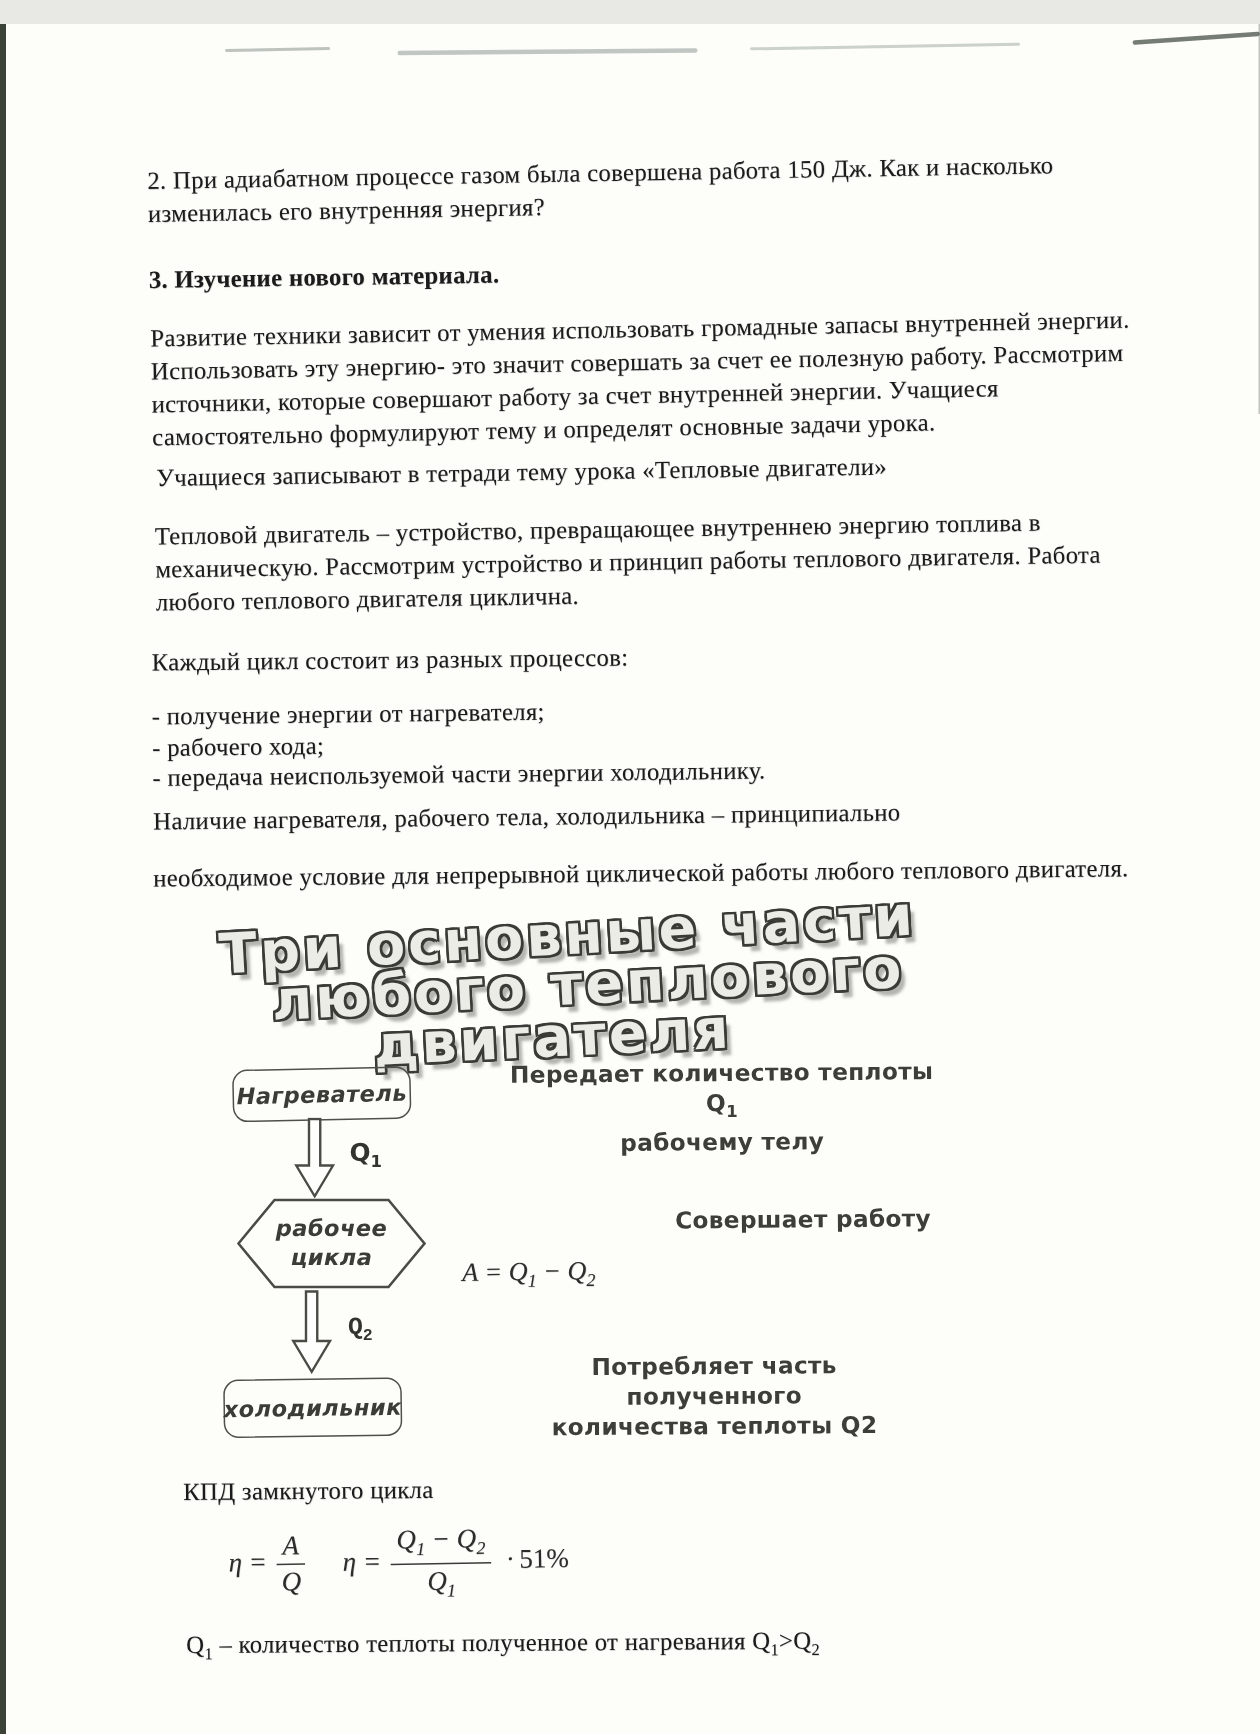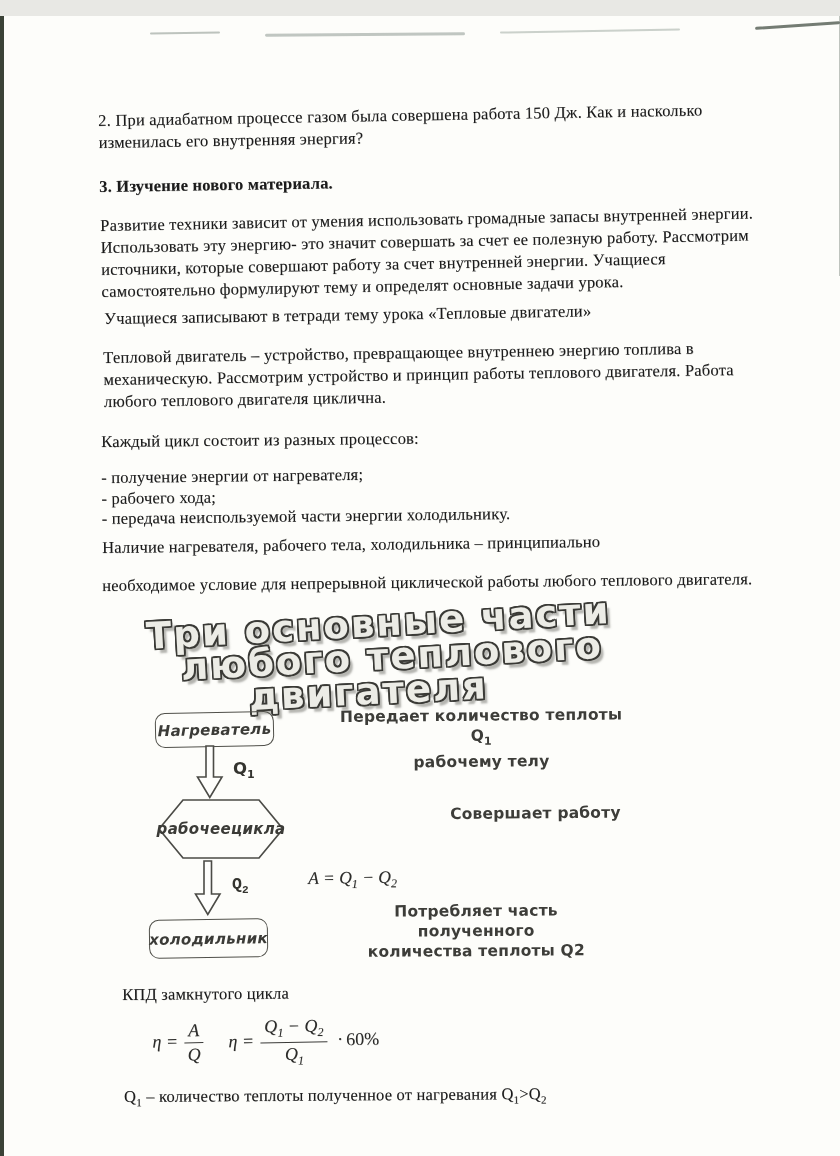--- a/index.html
+++ b/index.html
@@ -40,21 +40,21 @@
     display:flex;align-items:center;justify-content:center;
     transform-origin:center;
   }
   .shape-label{
     font-family:"DejaVu Sans",sans-serif;font-style:italic;font-weight:600;
     font-size:15px;color:#3b3b37;letter-spacing:0.3px;
   }
   .hex-wrap{position:absolute;}
   .hex-text{
     position:absolute;left:0;top:0;width:100%;height:100%;
-    display:flex;flex-direction:row;align-items:center;justify-content:center;
+    display:flex;flex-direction:column;align-items:center;justify-content:center;
     text-align:center;line-height:19px;
   }
   .arrow{position:absolute;}
   .q{
     position:absolute;font-family:"DejaVu Sans",sans-serif;font-weight:700;
     font-size:16.5px;color:#34342f;
   }
   .q sub,.cap sub{font-size:11px;}
   .cap{
     position:absolute;font-family:"DejaVu Sans",sans-serif;font-weight:700;
@@ -153,21 +153,21 @@
     <div class="hex-wrap" style="left:157px;top:781px;width:128px;height:64px;">
       <svg width="128" height="64" viewBox="0 0 128 64">
         <polygon points="2,32 26,3 102,3 126,32 102,61 26,61" fill="none" stroke="#4b4b46" stroke-width="1.7"></polygon>
       </svg>
       <div class="hex-text shape-label">
         <span>рабочее</span>
         <span>цикла</span>
       </div>
     </div>
 
-    <div class="math" style="left:308px;top:852px;font-size:17.5px;transform:rotate(-0.8deg);">
+    <div class="math" style="left:308px;top:822px;font-size:17.5px;transform:rotate(-0.8deg);">
       <span>A</span><span> = </span><span>Q</span><sub>1</sub><span> − </span><span>Q</span><sub>2</sub>
     </div>
 
     <svg class="arrow" style="left:191px;top:844px;" width="34" height="56" viewBox="0 0 34 56">
       <polygon points="13,1 20.5,1 20.5,34 29,34 16.8,54.5 4.5,34 13,34" fill="#fefefc" stroke="#4b4b46" stroke-width="1.6"></polygon>
     </svg>
 
     <div class="q" style="left:232px;top:859px;font-family:Liberation Mono, monospace;">
       <span>Q</span><sub>2</sub>
     </div>
@@ -195,21 +195,21 @@
   <div class="t" style="left:122px;top:968px;transform:rotate(-0.5deg);">
     <div>КПД замкнутого цикла</div>
   </div>
 
   <div class="math" style="left:152px;top:1005px;transform:rotate(-1deg);">
     <span>η</span><span> = </span><span class="frac"><span class="num">A</span><span class="den">Q</span></span>
   </div>
 
   <div class="math" style="left:228px;top:1001px;transform:rotate(-1deg);">
     <span>η</span><span> = </span><span class="frac"><span class="num"><span>Q</span><sub>1</sub><span> − </span><span>Q</span><sub>2</sub></span><span class="den"><span>Q</span><sub>1</sub></span></span>
-    <span class="upright" style="margin:0 3px;">·</span><span class="upright">60%</span>
+    <span class="upright" style="margin:0 3px;">·</span><span class="upright">51%</span>
   </div>
 
   <div class="t" style="left:124px;top:1070px;transform:rotate(-0.4deg);">
     <div>
       <span>Q</span><sub style="font-size:11px;">1</sub><span> – количество теплоты полученное от нагревания </span><span>Q</span><sub style="font-size:11px;">1</sub><span>&gt;</span><span>Q</span><sub style="font-size:11px;">2</sub>
     </div>
   </div>
 
 </div>
 

